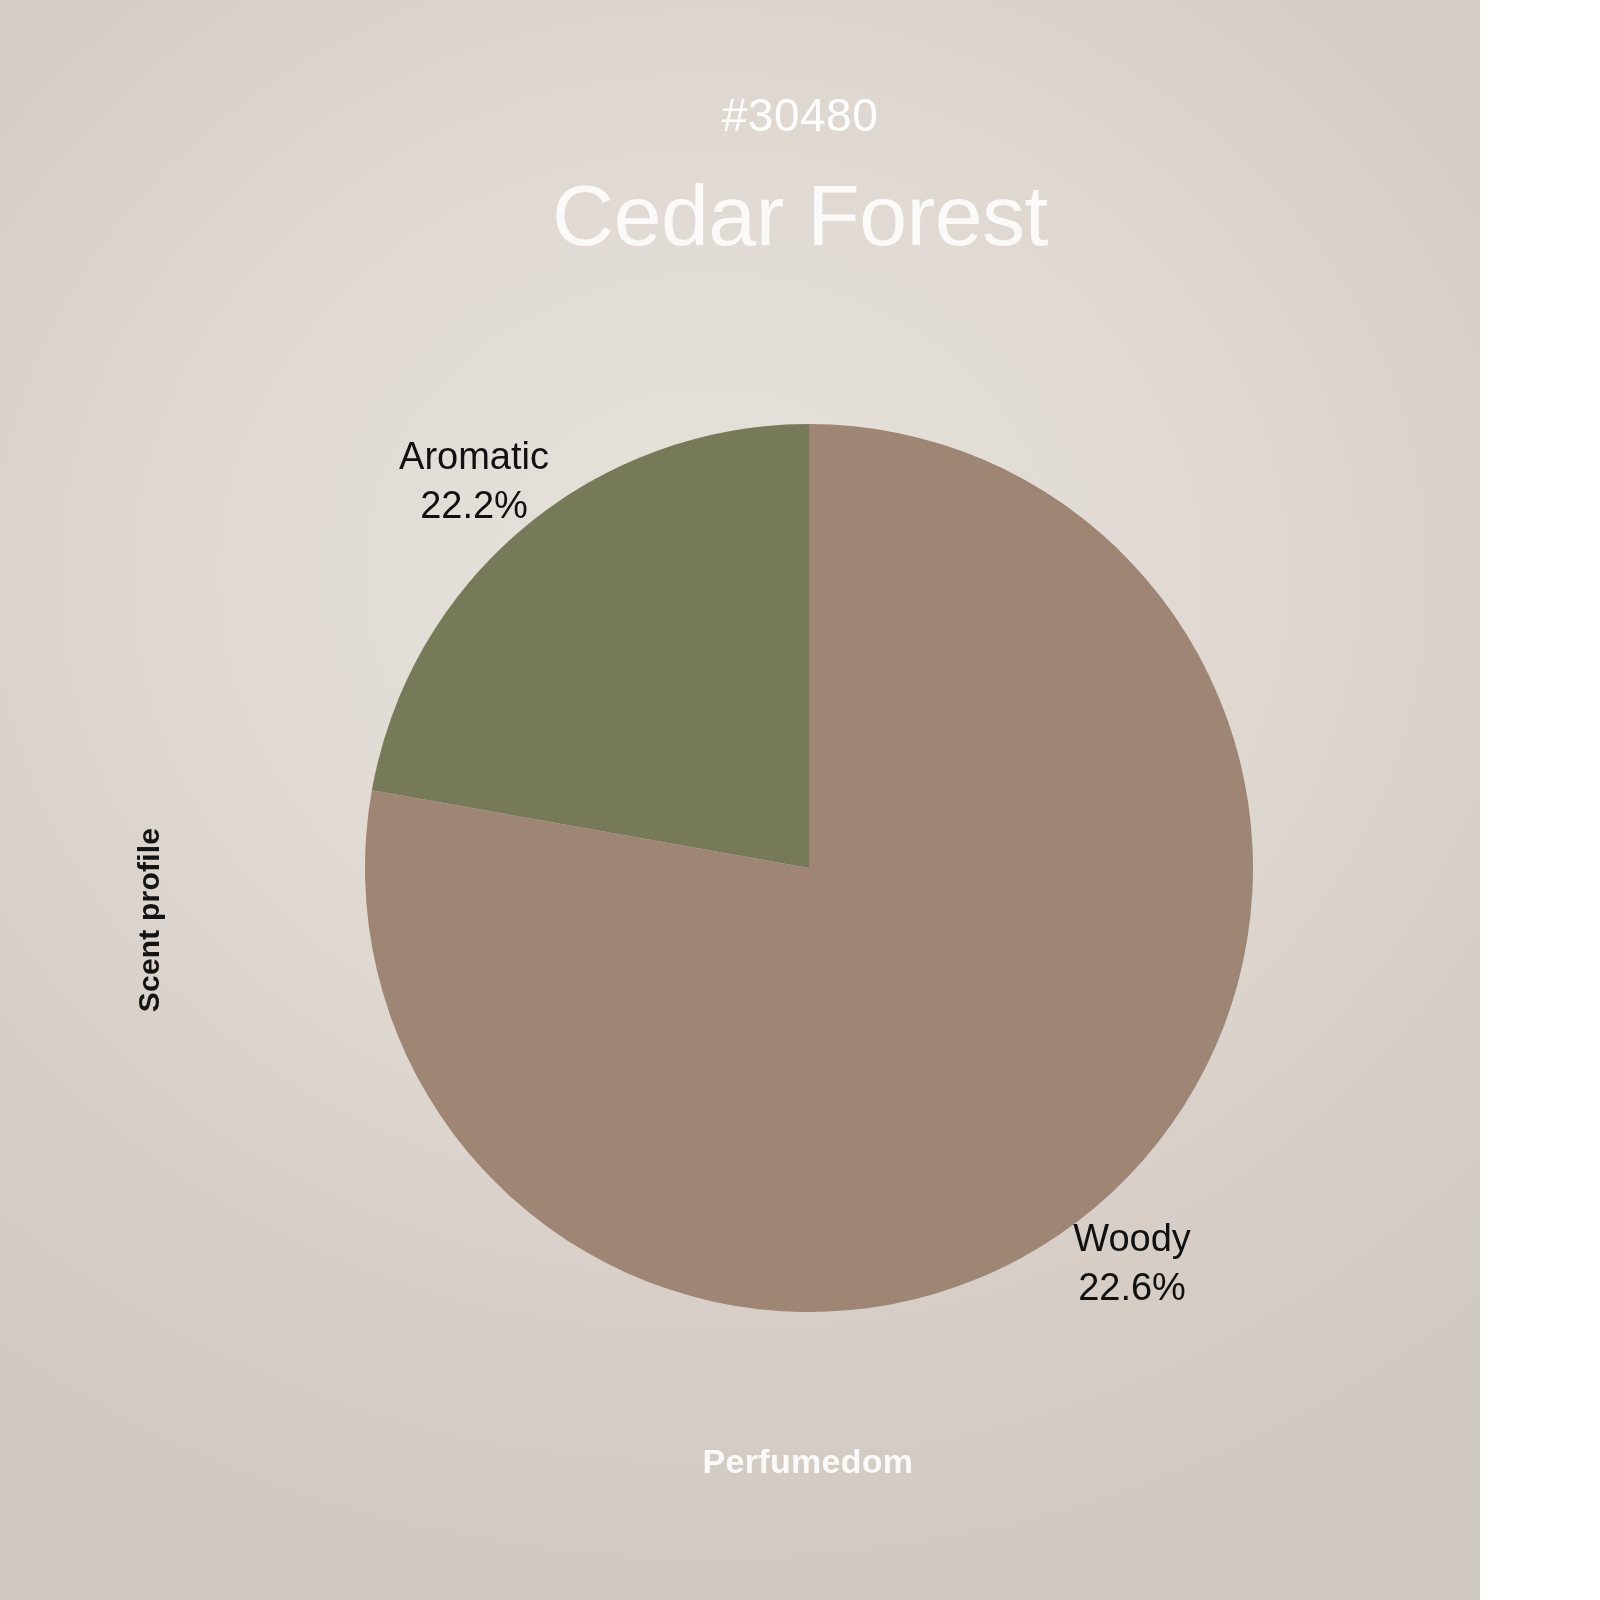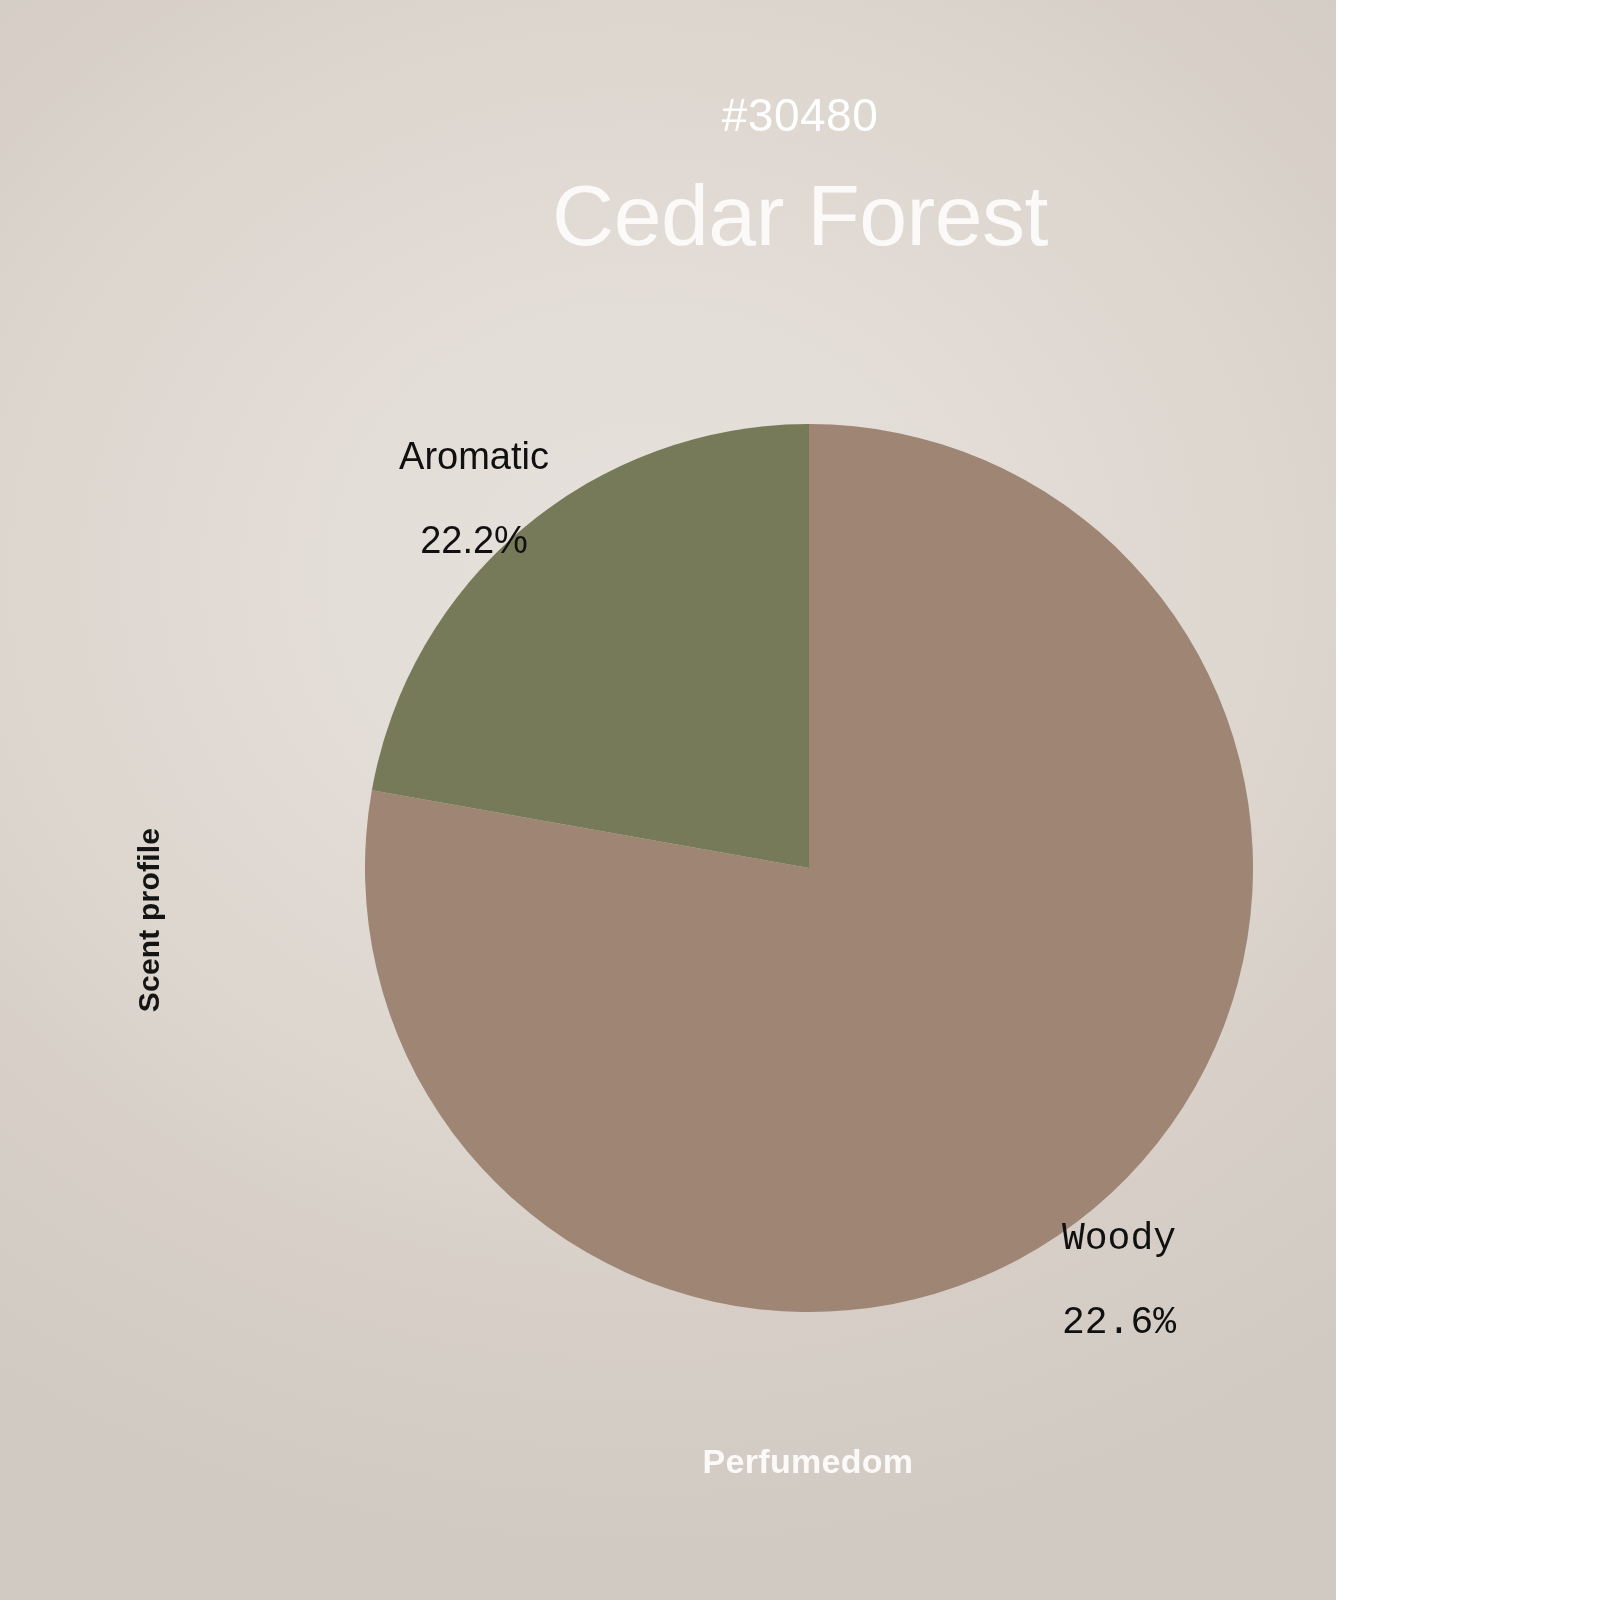--- a/index.html
+++ b/index.html
@@ -8,30 +8,31 @@
   }
   body {
     width: 1600px;
     height: 1600px;
     overflow: hidden;
     font-family: "Liberation Sans", sans-serif;
   }
 
   #stage {
     position: relative;
-    width: 1336px;
+    width: 1449px;
     height: 1600px;
     background:
       radial-gradient(ellipse 1150px 1000px at 48% 36%,
         #e6e1dc 0%,
         #e3ddd7 28%,
         #ded7d0 52%,
         #d7cfc7 74%,
         #d1cac2 100%);
     overflow: hidden;
+    padding-left: 31px;
   }
 
   
   #header {
     position: absolute;
     top: 0;
     left: 0;
     width: 1600px;
     text-align: center;
   }
@@ -100,33 +101,33 @@
   
   .slice-label {
     position: absolute;
     font-size: 38px;
     font-weight: 400;
     color: #101010;
     line-height: 1.30;
     white-space: nowrap;
   }
   .slice-label .lbl-name { display: block; }
-  .slice-label .lbl-pct  { display: block; margin-top: 35px; }
+  .slice-label .lbl-pct  { display: block; }
 
   #label-aromatic {
     left: 392px;
     top: 432px;
     width: 164px;
     text-align: center;
   }
   #label-woody {
     left: 1062px;
     top: 1214px;
     width: 140px;
-    font-family: Liberation Mono, monospace;
+    text-align: center;
   }
 </style>
 </head>
 <body>
 
 <div id="stage">
 
   <div id="header">
     <div id="series-id">#30480</div>
     <div id="chart-title">Cedar Forest</div>

